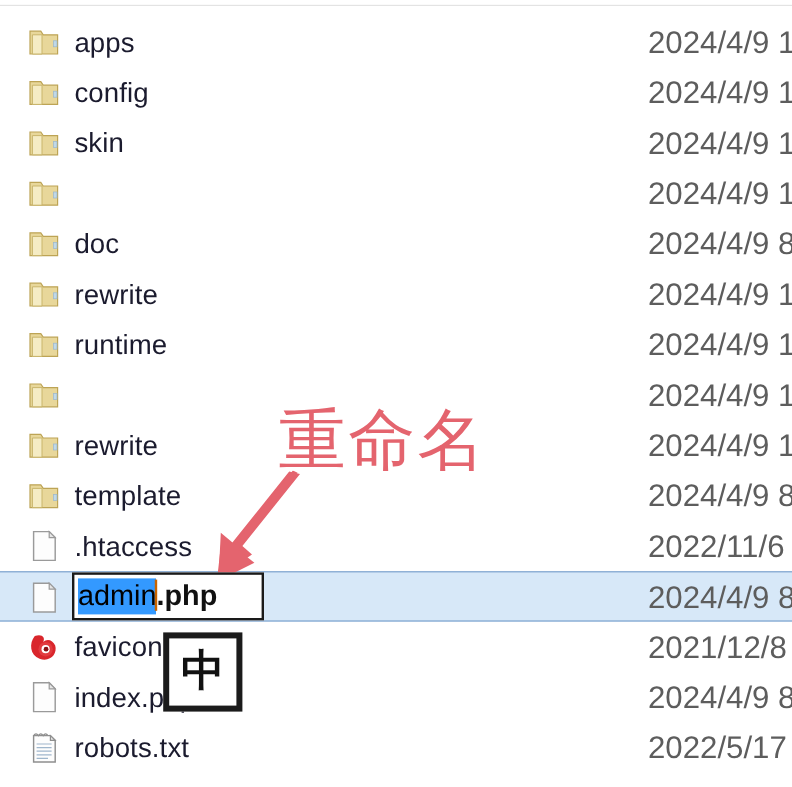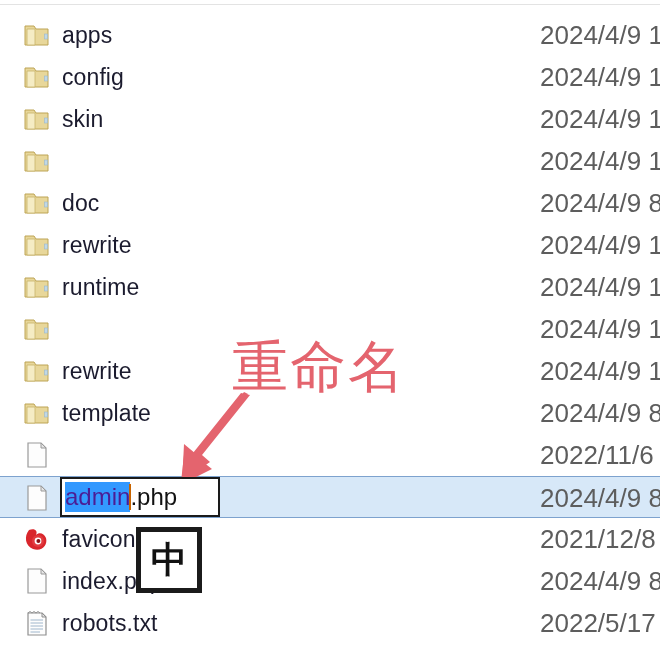--- a/index.html
+++ b/index.html
@@ -101,32 +101,32 @@
     position: absolute;
     left: 3px;
     top: 0;
     height: 36px;
     line-height: 36px;
     font-size: 24px;
     white-space: nowrap;
   }
   .sel-text {
     background: #3399ff;
-    color: #4c1d95;
+    color: #000000;
     padding: 1px 0 2px 0;
   }
   .caret {
     display: inline-block;
     width: 2px;
     height: 26px;
     background: #c86400;
     vertical-align: -5px;
     margin: 0 -1px;
   }
-  .rest-text { color: #111111; }
+  .rest-text { color: #111111; font-weight: bold; }
 
   
   .ime-box {
     position: absolute;
     left: 136px;
     top: 527px;
     width: 66px;
     height: 66px;
     background: #ffffff;
     border: 5px solid #1b1b1b;
@@ -282,20 +282,21 @@
         <div class="name-cell">template</div>
         <div class="date-cell">2024/4/9 8</div>
       </div>
       <div class="row">
         <div class="icon-cell">
           <svg class="ico" viewBox="0 0 30 30">
             <path d="M6 3 L19 3 L24 8 L24 27 L6 27 Z" fill="#fdfdfd" stroke="#9a9a9a" stroke-width="1.2"></path>
             <path d="M19 3 L19 8 L24 8 Z" fill="#e6e6e6" stroke="#9a9a9a" stroke-width="1"></path>
           </svg>
         </div>
+        <div class="name-cell">.htaccess</div>
         <div class="date-cell">2022/11/6</div>
       </div>
       <div class="row selected">
         <div class="icon-cell">
           <svg class="ico" viewBox="0 0 30 30">
             <path d="M6 3 L19 3 L24 8 L24 27 L6 27 Z" fill="#fdfdfd" stroke="#9a9a9a" stroke-width="1.2"></path>
             <path d="M19 3 L19 8 L24 8 Z" fill="#e6e6e6" stroke="#9a9a9a" stroke-width="1"></path>
           </svg>
         </div>
         <div class="date-cell">2024/4/9 8</div>

